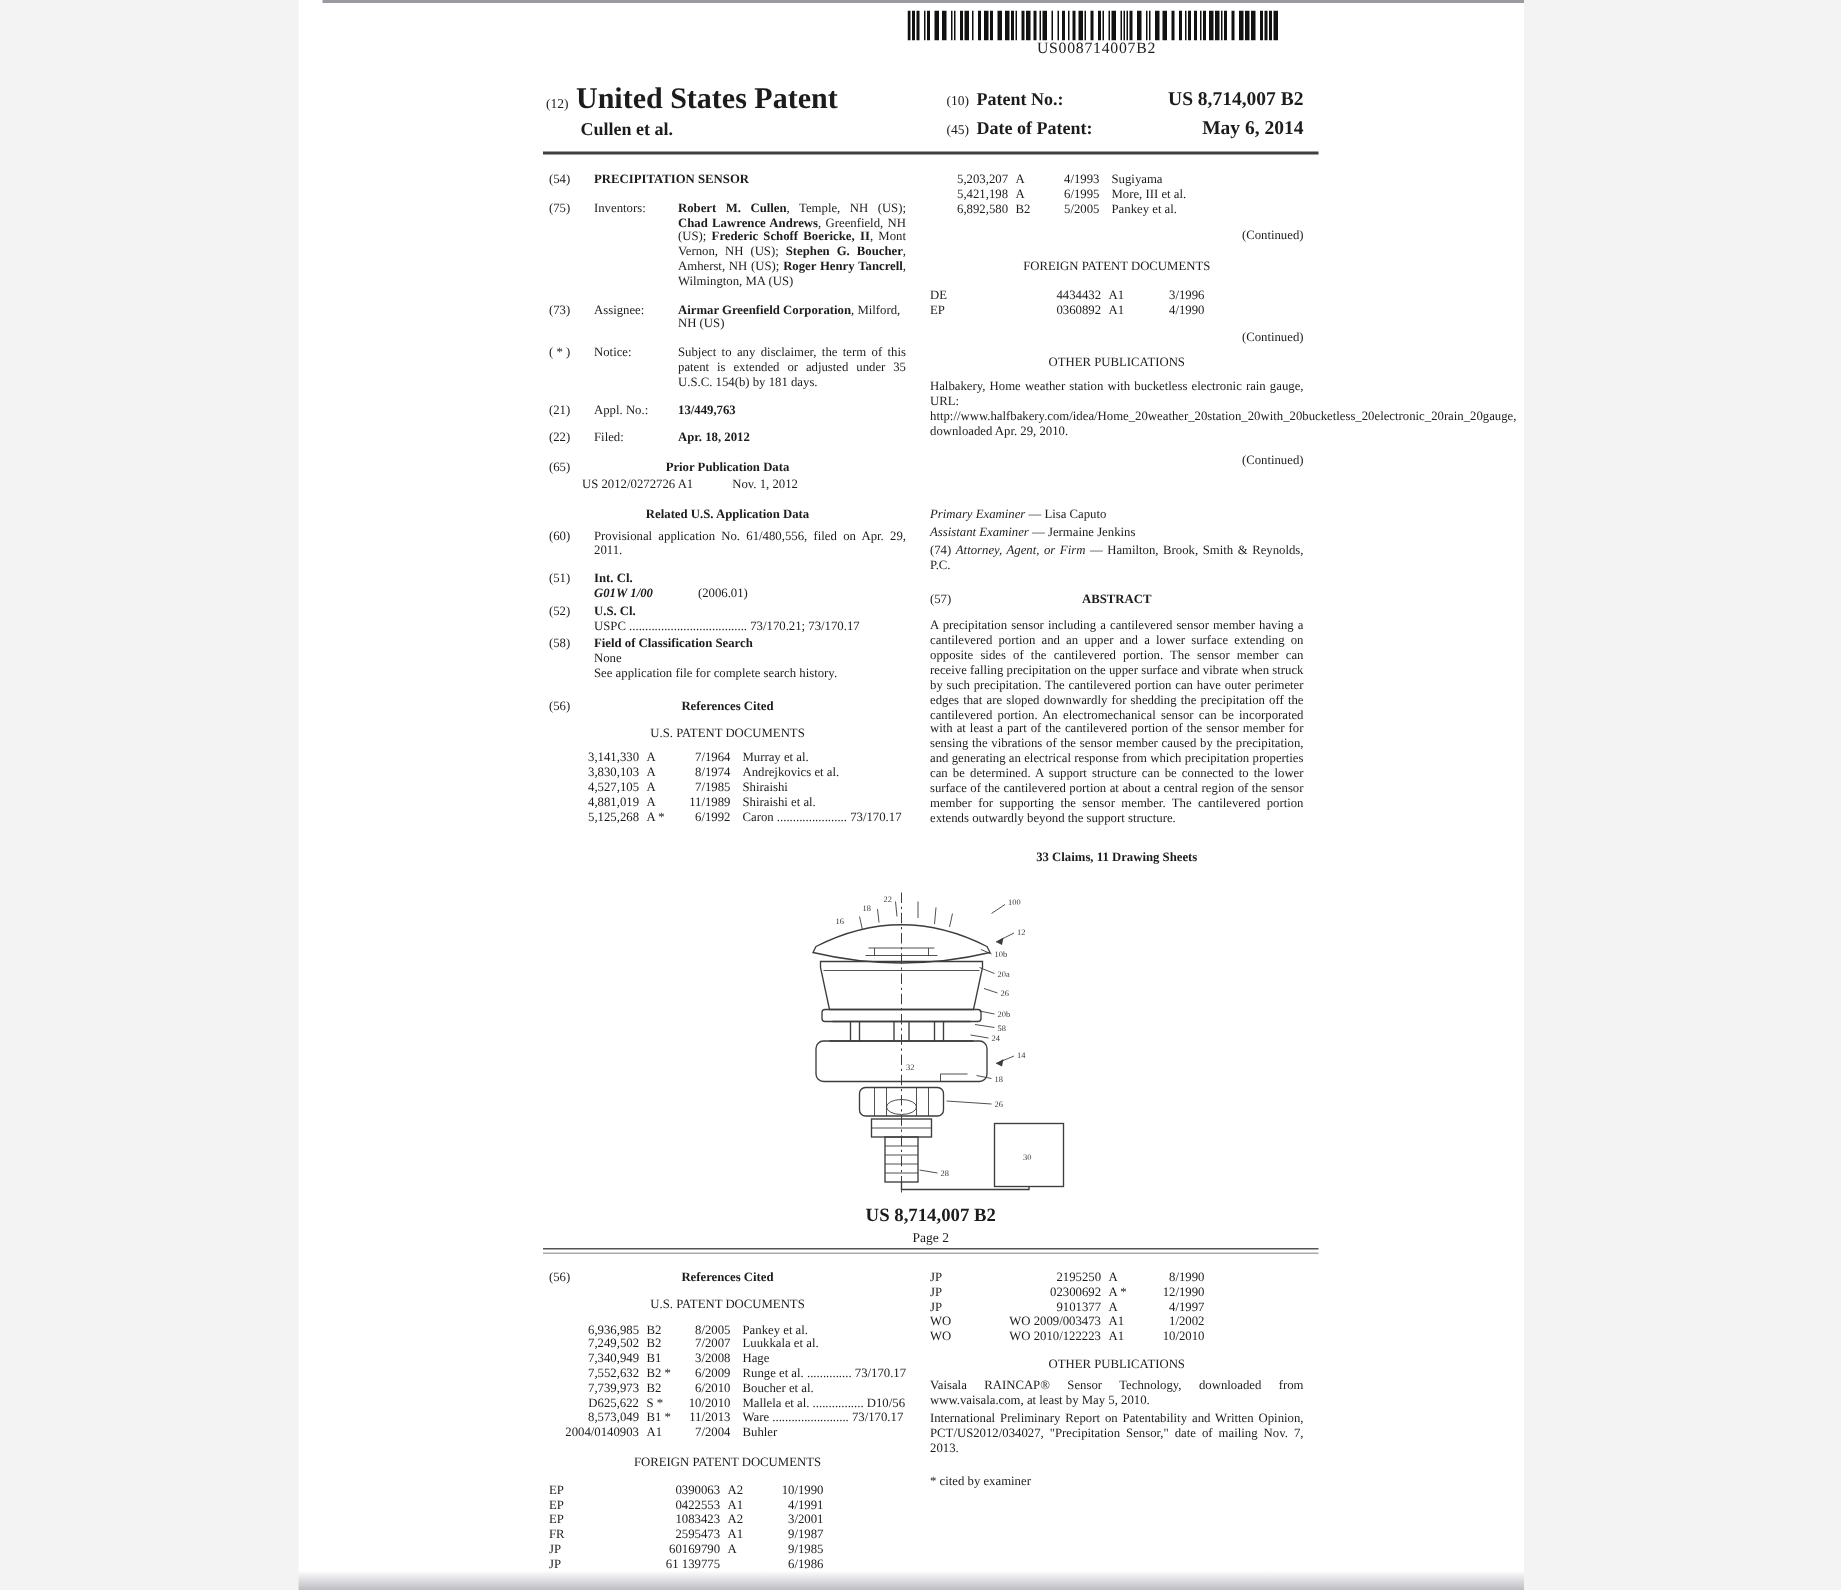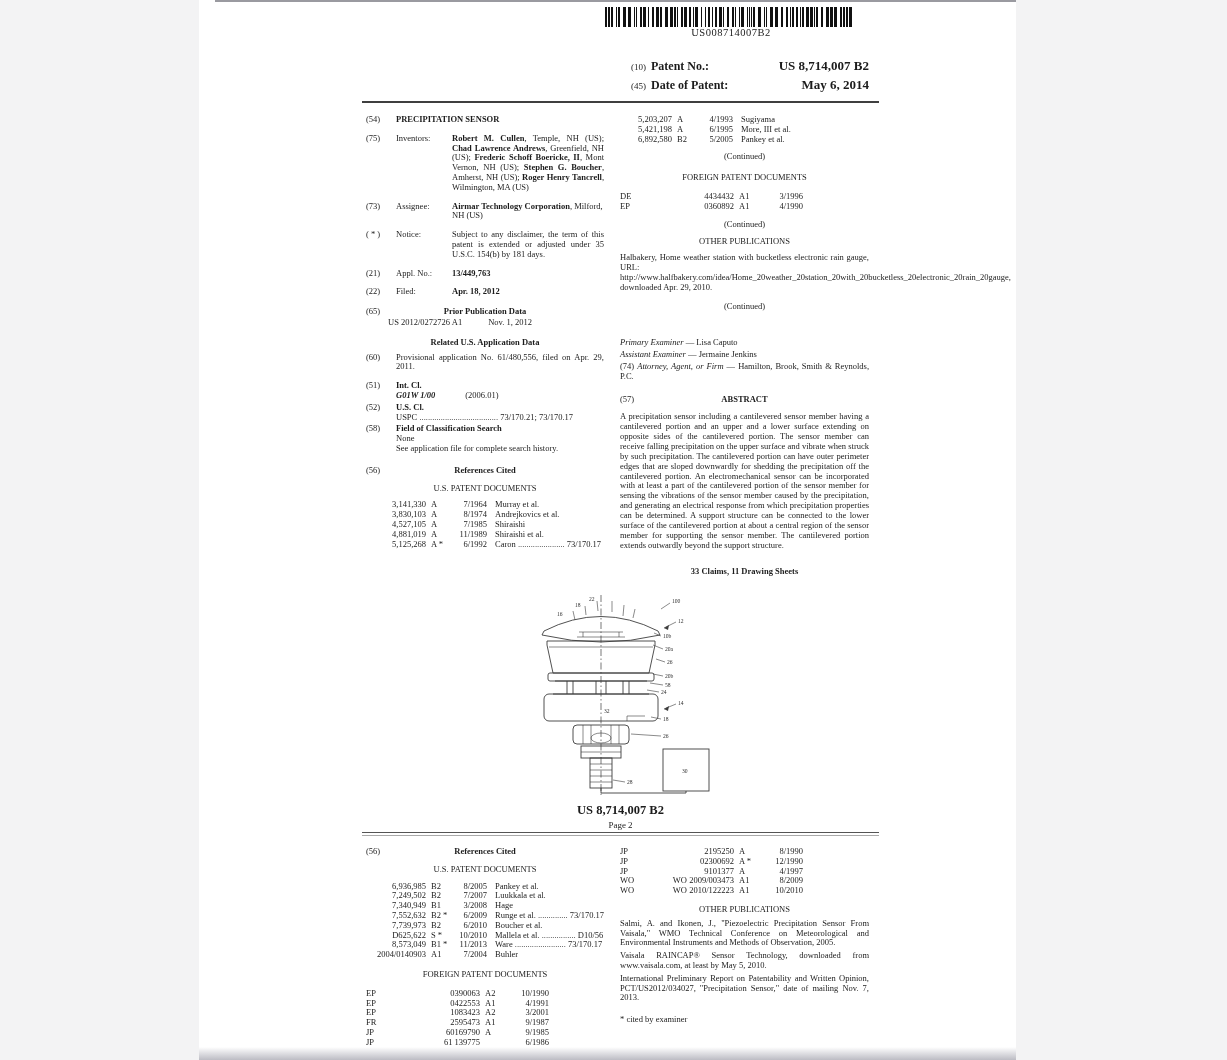--- a/index.html
+++ b/index.html
@@ -30,21 +30,21 @@
   .colL2{position:absolute;left:167px;top:845px;width:238px;font-size:8.5px;line-height:9.8px;}
   .colR2{position:absolute;left:421px;top:845px;width:249px;font-size:8.5px;line-height:9.8px;}
   .fld{display:flex;margin-top:9px;}
   .fld .code{width:30px;flex-shrink:0;}
   .fld .lab{width:56px;flex-shrink:0;}
   .fld .val{flex:1;text-align:justify;}
   .bold{font-weight:bold;}
   .ch{position:relative;text-align:center;font-weight:bold;margin-top:10px;}
   .ch .code{position:absolute;left:0;top:0;font-weight:normal;}
   .cent{text-align:center;margin-top:8px;}
-  .cont{text-align:center;margin-top:8px;}
+  .cont{text-align:right;margin-top:8px;}
   .cites{margin-top:7px;padding-left:8px;}
   .cite{display:flex;white-space:nowrap;}
   .cite .n{width:52px;text-align:right;flex-shrink:0;}
   .cite .k{width:22px;padding-left:5px;flex-shrink:0;}
   .cite .d{width:34px;text-align:right;flex-shrink:0;}
   .cite .nm{padding-left:8px;}
   .fors{margin-top:6px;}
   .for{display:flex;white-space:nowrap;}
   .for .cc{width:34px;flex-shrink:0;}
   .for .n{width:80px;text-align:right;flex-shrink:0;}
@@ -139,20 +139,27 @@
       <i style="left: 221px; width: 3px;"></i>
       <i style="left: 225px; width: 3px;"></i>
       <i style="left: 229px; width: 3px;"></i>
       <i style="left: 235px; width: 2px;"></i>
       <i style="left: 238px; width: 2px;"></i>
       <i style="left: 241px; width: 2px;"></i>
       <i style="left: 244px; width: 3px;"></i>
     </div>
   <div class="bc-text">US008714007B2</div>
 
+  <div class="hdr-l">
+    <div class="t-line">
+      <span class="sm-code">(12)</span>
+      <span class="big">United States Patent</span>
+    </div>
+    <div class="auth">Cullen et al.</div>
+  </div>
   <div class="hdr-r">
     <div class="hrow">
       <span class="sm-code">(10)</span>
       <span class="lbl">Patent No.:</span>
       <span class="val">US 8,714,007 B2</span>
     </div>
     <div class="hrow">
       <span class="sm-code">(45)</span>
       <span class="lbl">Date of Patent:</span>
       <span class="val">May 6, 2014</span>
@@ -166,21 +173,21 @@
       <span class="val bold" style="text-align:left">PRECIPITATION SENSOR</span>
     </div>
     <div class="fld">
       <span class="code">(75)</span>
       <span class="lab">Inventors:</span>
       <span class="val"><span style="font-weight: bold;">Robert M. Cullen</span><span>, Temple, NH (US); </span><span style="font-weight: bold;">Chad Lawrence Andrews</span><span>, Greenfield, NH (US); </span><span style="font-weight: bold;">Frederic Schoff Boericke, II</span><span>, Mont Vernon, NH (US); </span><span style="font-weight: bold;">Stephen G. Boucher</span><span>, Amherst, NH (US); </span><span style="font-weight: bold;">Roger Henry Tancrell</span><span>, Wilmington, MA (US)</span></span>
     </div>
     <div class="fld">
       <span class="code">(73)</span>
       <span class="lab">Assignee:</span>
-      <span class="val" style="text-align:left"><span style="font-weight: bold;">Airmar Technology Corporation</span><span>, Milford, NH (US)</span></span>
+      <span class="val" style="text-align:left"><span style="font-weight: bold;">Airmar Greenfield Corporation</span><span>, Milford, NH (US)</span></span>
     </div>
     <div class="fld">
       <span class="code">( * )</span>
       <span class="lab">Notice:</span>
       <span class="val">Subject to any disclaimer, the term of this patent is extended or adjusted under 35 U.S.C. 154(b) by 181 days.</span>
     </div>
     <div class="fld">
       <span class="code">(21)</span>
       <span class="lab">Appl. No.:</span>
       <span class="val bold" style="text-align:left">13/449,763</span>
@@ -526,33 +533,32 @@
         <div class="for">
         <span class="cc">JP</span>
         <span class="n">9101377</span>
         <span class="k">A</span>
         <span class="d">4/1997</span>
       </div>
         <div class="for">
         <span class="cc">WO</span>
         <span class="n">WO 2009/003473</span>
         <span class="k">A1</span>
-        <span class="d">8/2009</span>
+        <span class="d">1/2002</span>
       </div>
         <div class="for">
         <span class="cc">WO</span>
         <span class="n">WO 2010/122223</span>
         <span class="k">A1</span>
         <span class="d">10/2010</span>
       </div>
       </div>
     <div class="cent" style="margin-top:9px">OTHER PUBLICATIONS</div>
     <div style="margin-top:4px">
 
-    <div class="para" style="margin-top:3px">Salmi, A. and Ikonen, J., "Piezoelectric Precipitation Sensor From Vaisala," WMO Technical Conference on Meteorological and Environmental Instruments and Methods of Observation, 2005.</div>
         <div class="para" style="margin-top:3px">Vaisala RAINCAP® Sensor Technology, downloaded from www.vaisala.com, at least by May 5, 2010.</div>
         <div class="para" style="margin-top:3px">International Preliminary Report on Patentability and Written Opinion, PCT/US2012/034027, "Precipitation Sensor," date of mailing Nov. 7, 2013.</div>
       </div>
     <div class="note">* cited by examiner</div>
   </div>
 
   <div class="fade"></div>
 </div>
 
 </body></html>

